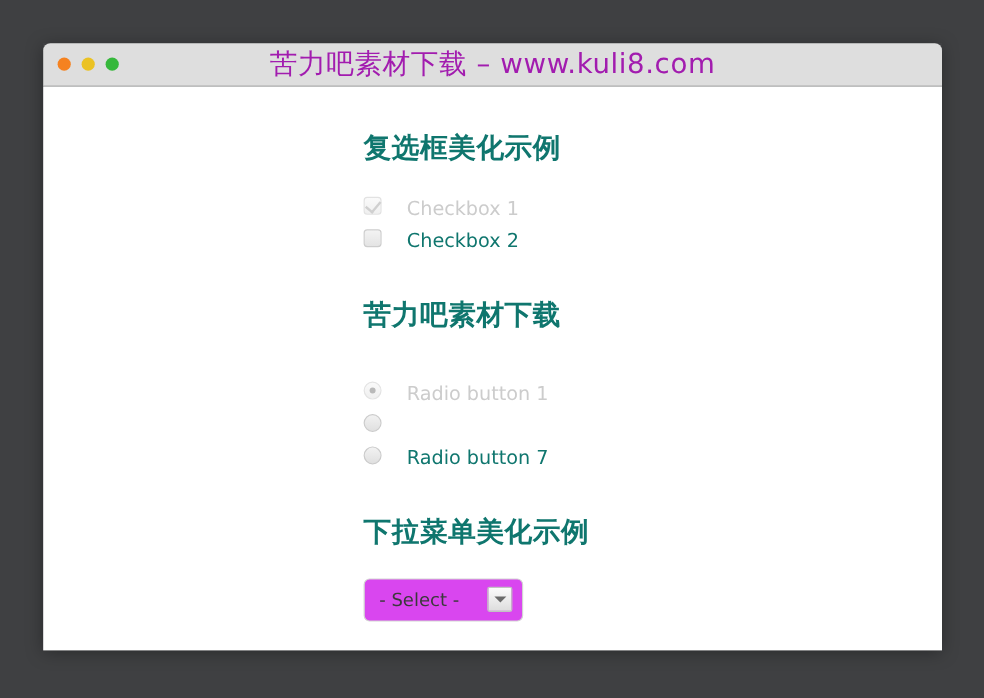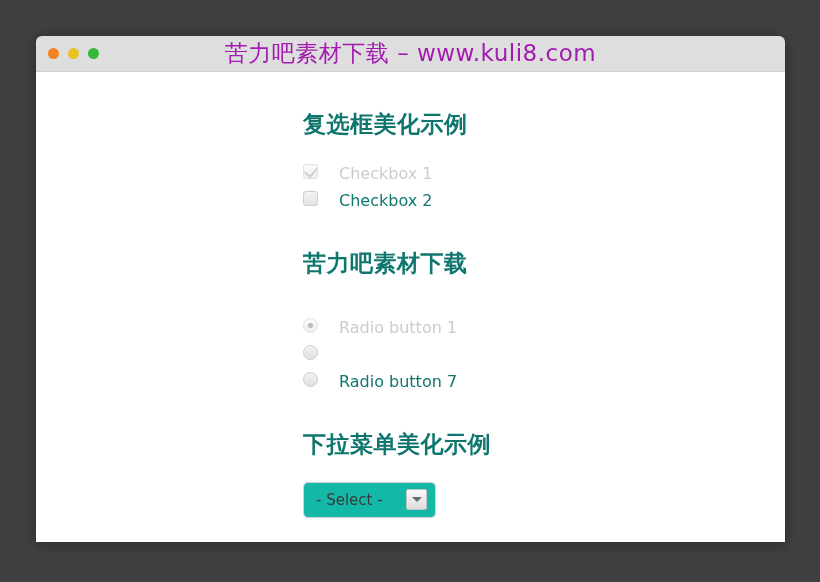--- a/index.html
+++ b/index.html
@@ -174,21 +174,21 @@
 
   
   .select-wrap { margin-top: 24px; }
 
   .fancy-select {
     position: relative;
     width: 133px;
     height: 36px;
     border: 1px solid #d3d3d3;
     border-radius: 5px;
-    background: #14b8a6;
+    background: #d946ef;
     box-sizing: border-box;
     display: flex;
     align-items: center;
     cursor: default;
   }
   .fancy-select .sel-value {
     font-size: 15px;
     color: #3a3a3a;
     padding-left: 12px;
     font-family: "DejaVu Sans", "Liberation Sans", sans-serif;

